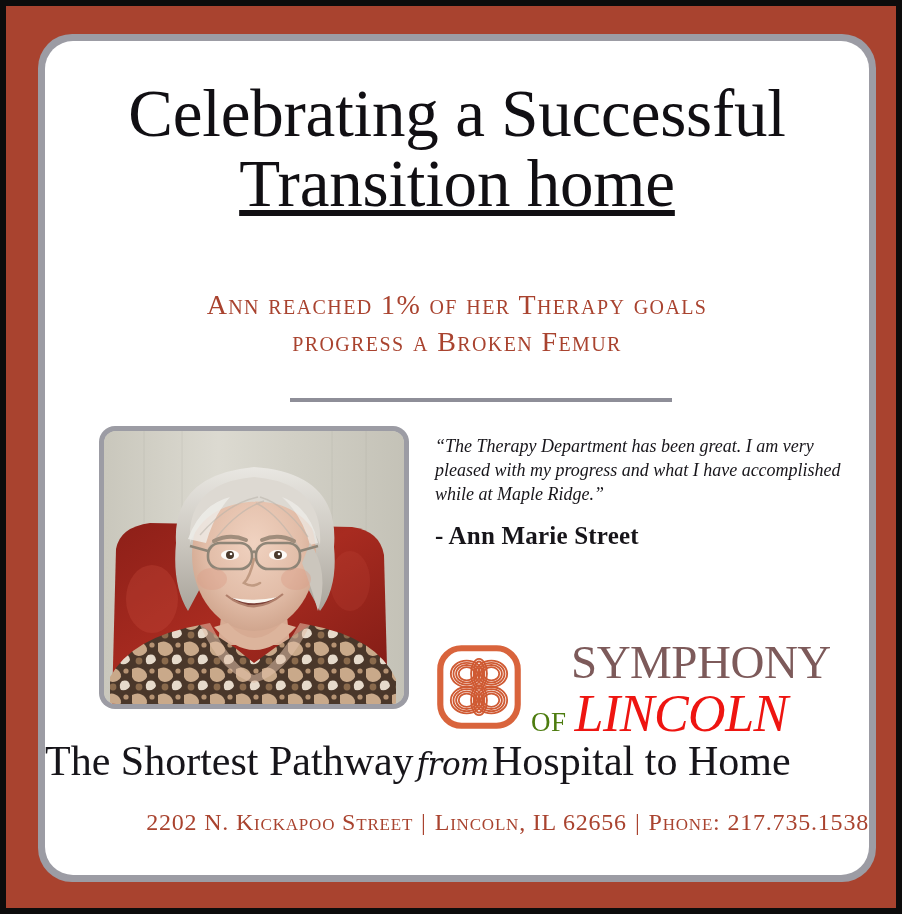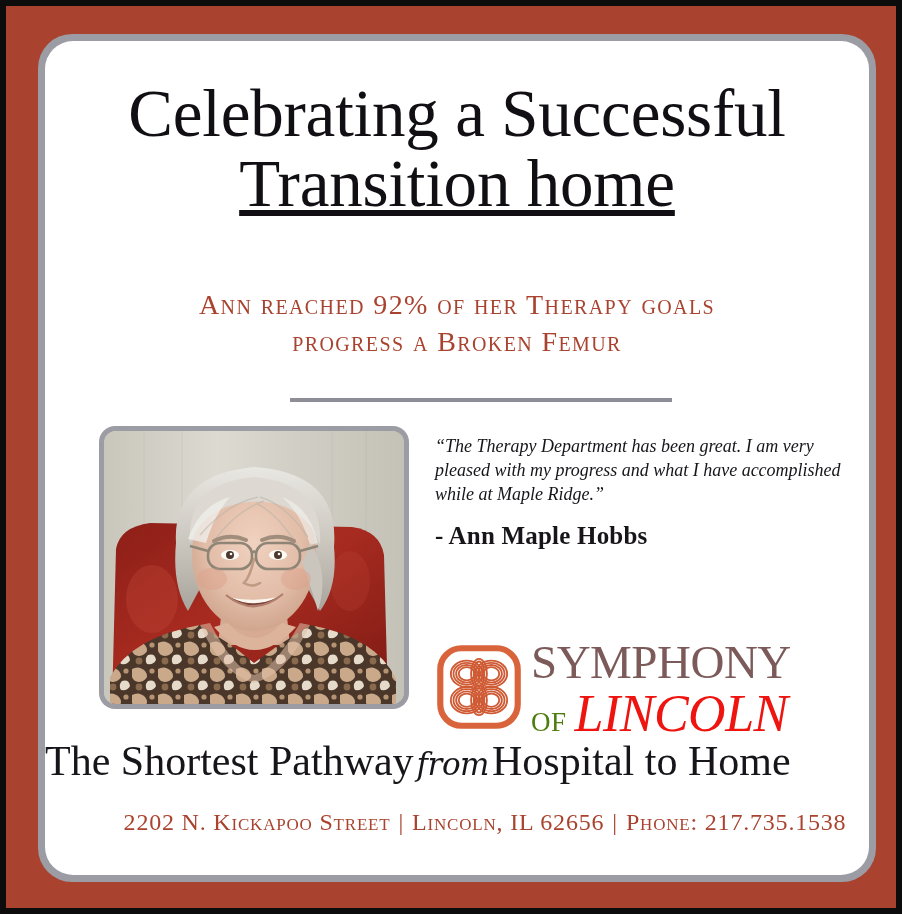--- a/index.html
+++ b/index.html
@@ -125,20 +125,21 @@
     position:absolute;left:96px;top:0px;width:330px;
   }
   .logo-symphony{
     display:block;
     color:#7d5a5a;
     font-family:"Liberation Serif",serif;
     font-size:47px;
     line-height:0.99;
     letter-spacing:-0.5px;
     white-space:nowrap;
+    margin-left:40px;
   }
   .logo-line2{
     display:block;
     white-space:nowrap;
     line-height:1;
     margin-top:2px;
   }
   .logo-of{
     color:#4d7c0f;
     font-family:"Liberation Serif",serif;
@@ -169,45 +170,44 @@
     font-family:"DejaVu Serif",serif;
     font-style:italic;
     font-size:31px;
     letter-spacing:-0.5px;
     padding:0 3px;
   }
 
   
   .address{
     position:absolute;left:0;top:768px;width:824px;
-    text-align:center;
+    text-align:right;
     color:#a9432f;
     font-family:"Liberation Serif",serif;
     font-size:24px;
     font-variant:small-caps;
     letter-spacing:0.8px;
     white-space:nowrap;
-    margin-left:28px;
   }
   .address .sep{padding:0 8px;}
 </style>
 </head>
 <body>
 
 <div class="ad-frame">
   <div class="card-outer">
     <div class="card">
 
       <div class="headline">
         <span>Celebrating a Successful</span>
         <span class="l2">Transition home</span>
       </div>
 
       <div class="subtitle">
-        <span>Ann reached 92% of her Therapy goals</span>
+        <span>Ann reached 1% of her Therapy goals</span>
         <span class="s2">progress a Broken Femur</span>
       </div>
 
       <div class="divider"></div>
 
       <div class="content">
 
         <div class="photo-wrap">
           <div class="photo">
             <svg viewBox="0 0 300 273" preserveAspectRatio="xMidYMid slice">
@@ -301,21 +301,21 @@
 
               <path d="M6 273 L6 246 Q28 206 96 194 L130 216 L150 232 L172 216 L206 194 Q272 206 292 248 L292 273 Z" fill="url(#blousep)"></path>
               <path d="M110 196 Q150 242 192 196 L178 192 Q150 222 124 192 Z" fill="#dcb49c"></path>
               <path d="M96 194 Q118 244 150 252 Q182 244 206 194 L196 192 Q170 238 150 244 Q130 238 106 192 Z" fill="#e0c0a8" opacity="0.55"></path>
             </svg>
           </div>
         </div>
 
         <div class="quote-block">
           <p class="quote">“The Therapy Department has been great. I am very pleased with my progress and what I have accomplished while at Maple Ridge.”</p>
-          <div class="attribution">- Ann Maple Hobbs</div>
+          <div class="attribution">- Ann Marie Street</div>
         </div>
 
         <div class="logo">
           <div class="logo-mark">
             <svg viewBox="0 0 100 100">
               <rect x="6" y="6" width="88" height="88" rx="24" ry="24" fill="none" stroke="#d9643c" stroke-width="7"></rect>
               <g fill="none" stroke="#cf5a33" stroke-width="2.1">
 
                 <ellipse cx="36" cy="35" rx="18" ry="15"></ellipse>
                 <ellipse cx="36" cy="35" rx="15" ry="12.5"></ellipse>

